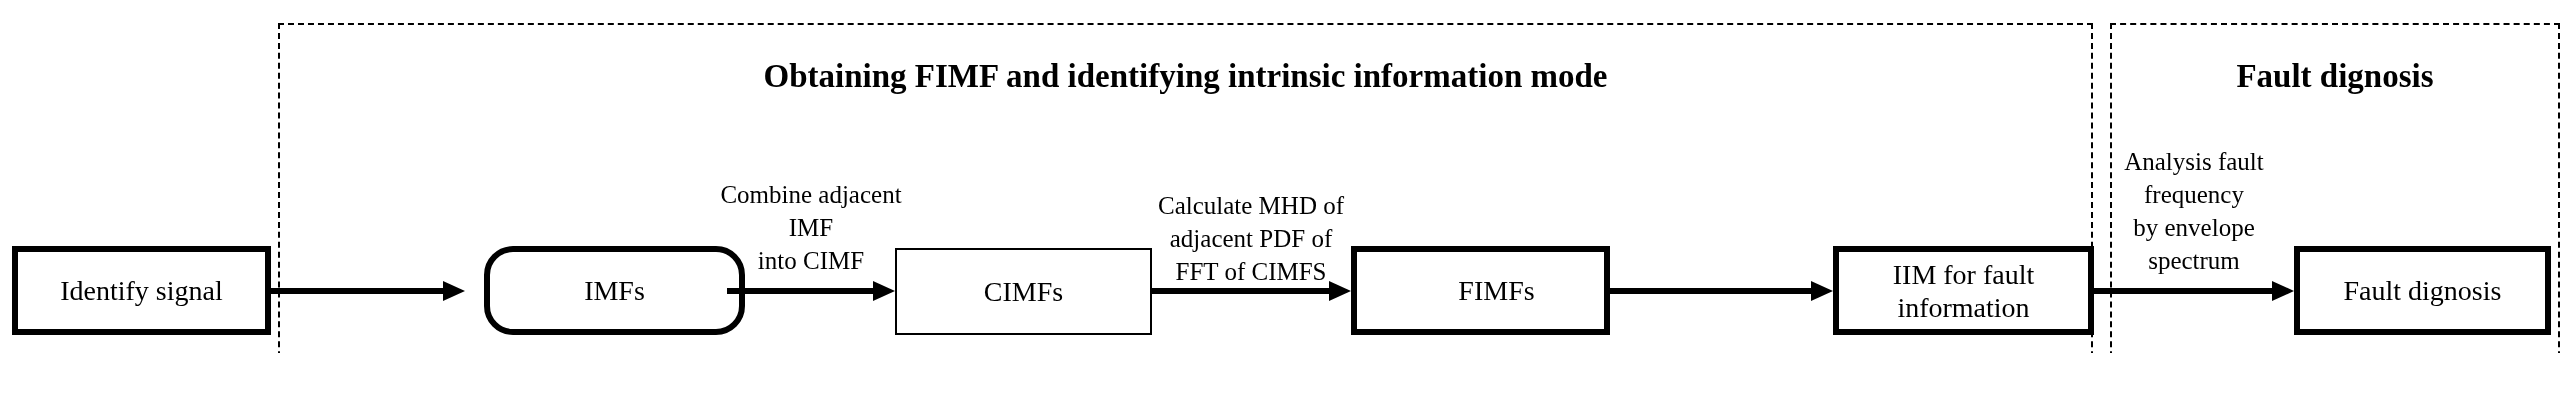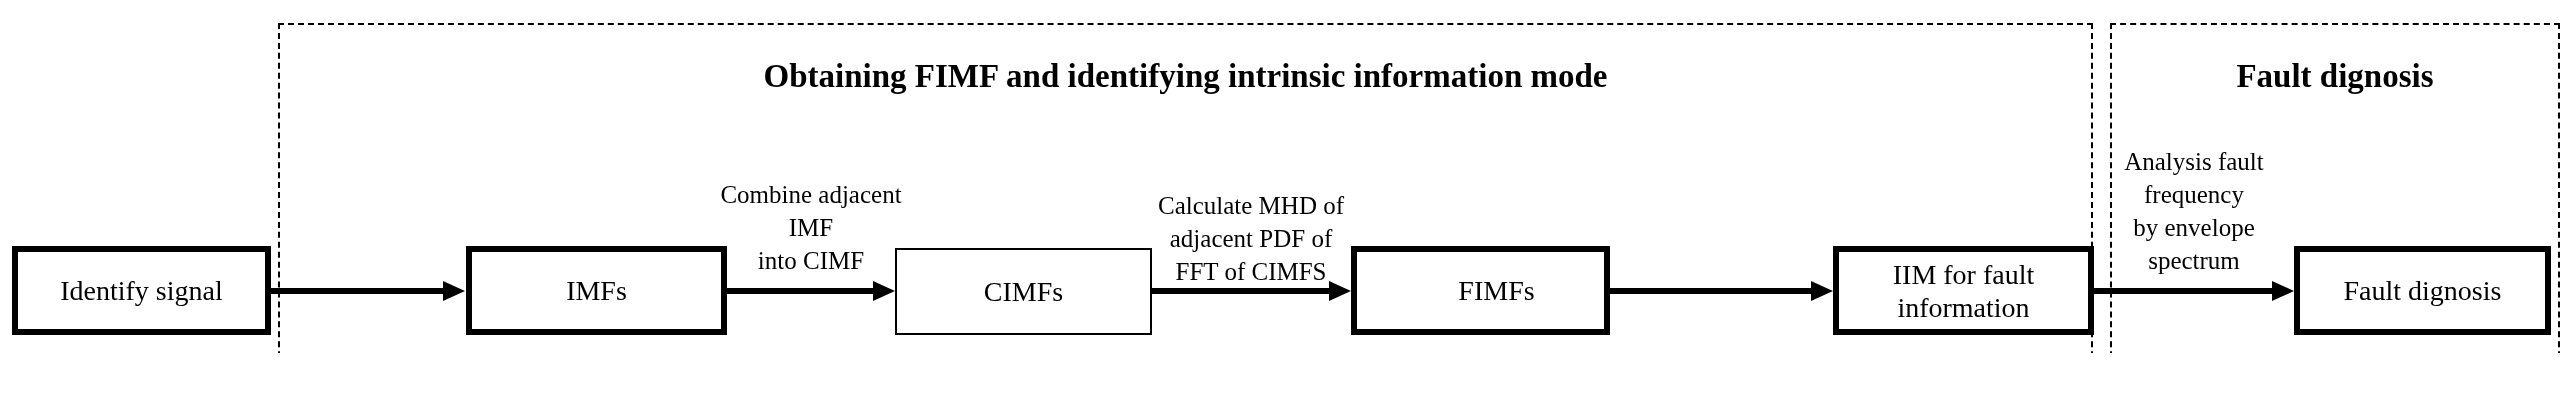--- a/index.html
+++ b/index.html
@@ -81,21 +81,21 @@
   <div class="section" style="left:278px; top:23px; width:1815px; height:364px;"></div>
   <div class="section" style="left:2110px; top:23px; width:450px; height:364px;"></div>
 
   <div class="section-title" style="left:278px; top:58px; width:1815px;">Obtaining FIMF and identifying intrinsic information mode</div>
   <div class="section-title" style="left:2110px; top:58px; width:450px;">Fault dignosis</div>
 
   <div class="node" style="left:12px; width:259px;">
     <span>Identify signal</span>
   </div>
 
-  <div class="node" style="left:466px; width:261px;">
+  <div class="node" style="left:484px; width:261px;border-radius:29px;">
     <span>IMFs</span>
   </div>
 
   <div class="node thin" style="left:895px; width:257px;align-items:center;">
     <span>CIMFs</span>
   </div>
 
   <div class="node" style="left:1351px; width:259px;padding-left:32px;">
     <span>FIMFs</span>
   </div>

